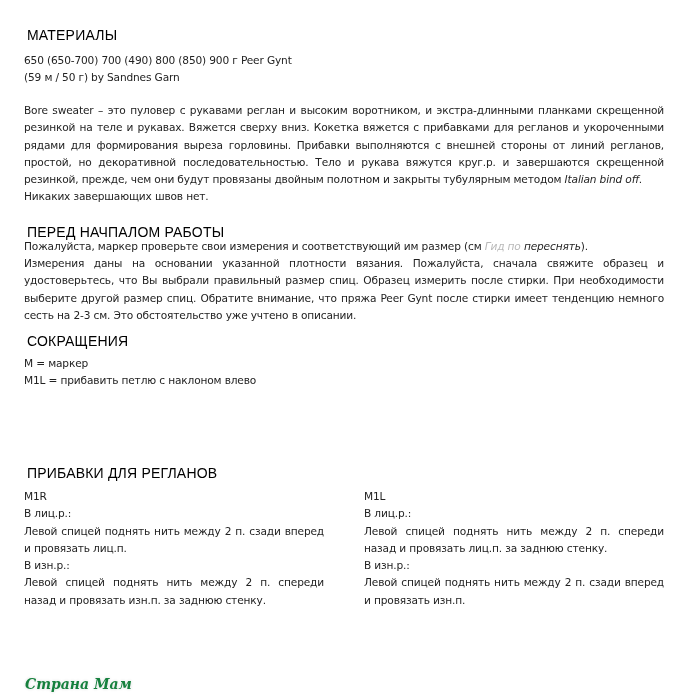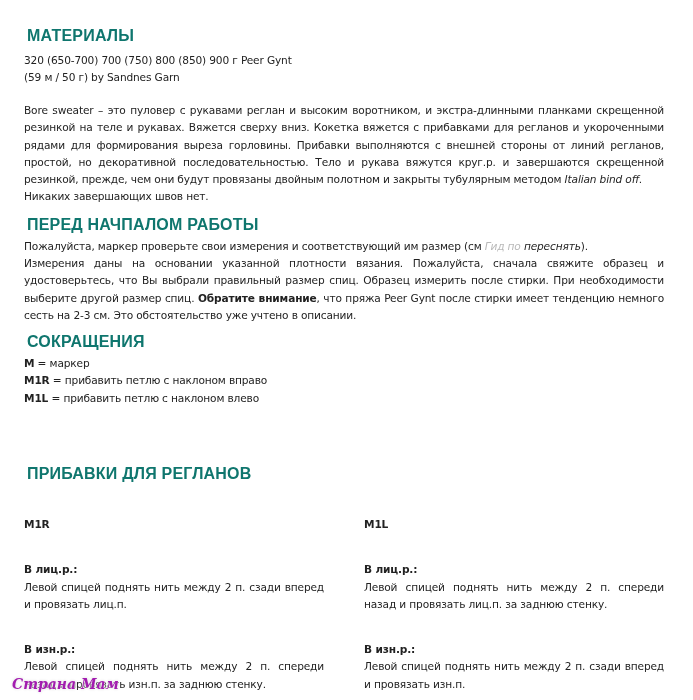--- a/index.html
+++ b/index.html
@@ -4,61 +4,60 @@
   <style>
     html, body { margin: 0; padding: 0; background: #ffffff; }
     body {
       width: 693px; height: 700px; position: relative; overflow: hidden;
       color: #1e1e1e;
       font-family: "DejaVu Sans", sans-serif;
     }
     .h {
       position: absolute; left: 27px;
       font-family: "Liberation Sans", sans-serif;
-      font-weight: bold; font-size: 16px; letter-spacing: 0.2px;
-      color: #0f766e; margin: 0; white-space: nowrap;
+      font-weight: normal; font-size: 14px; letter-spacing: 0.2px;
+      color: #000000; margin: 0; white-space: nowrap;
     }
     .p {
       position: absolute; left: 24px;
       font-family: "DejaVu Sans", sans-serif;
       font-size: 10.6px; line-height: 17.3px; color: #222;
       margin: 0; letter-spacing: -0.15px;
     }
     .nowrap { white-space: nowrap; }
     .justify { text-align: justify; text-align-last: left; }
-    .b { font-weight: bold; margin-top: 28px; }
+    .b { font-weight: normal; }
     .i { font-style: italic; margin-top: 32px; }
     .faded { color: #b9b9b9; }
     .col { position: absolute; width: 300px; }
     .col .line { font-size: 10.6px; line-height: 17.3px; color: #222; letter-spacing: -0.15px; }
     .col .just { text-align: justify; text-align-last: left; }
     .watermark {
-      position: absolute; left: 12px; top: 676px;
+      position: absolute; left: 25px; top: 676px;
       font-family: "DejaVu Serif", serif; font-style: italic; font-weight: bold;
-      font-size: 14px; color: #a21caf;
+      font-size: 14px; color: #15803d;
       text-shadow: 0 0 2px #fff, 0 0 3px #cfcfcf;
     }
   </style>
 </head>
 <body>
 
 <h2 class="h" style="top:27px;">МАТЕРИАЛЫ</h2>
-<p class="p nowrap" style="top:52px;">320 (650-700) 700 (750) 800 (850) 900 г Peer Gynt</p>
+<p class="p nowrap" style="top:52px;">650 (650-700) 700 (490) 800 (850) 900 г Peer Gynt</p>
 <p class="p nowrap" style="top:69px;">(59 м / 50 г) by Sandnes Garn</p>
 
 <p class="p justify" style="top:102px; width:640px;"><span>Bore sweater – это пуловер с рукавами реглан и высоким воротником, и экстра-длинными планками скрещенной резинкой на теле и рукавах. Вяжется сверху вниз. Кокетка вяжется с прибавками для регланов и укороченными рядами для формирования выреза горловины. Прибавки выполняются с внешней стороны от линий регланов, простой, но декоративной последовательностью. Тело и рукава вяжутся круг.р. и завершаются скрещенной резинкой, прежде, чем они будут провязаны двойным полотном и закрыты тубулярным методом </span><span class="i">Italian bind off</span><span>.</span><br><span>Никаких завершающих швов нет.</span></p>
 
-<h2 class="h" style="top:216px;">ПЕРЕД НАЧПАЛОМ РАБОТЫ</h2>
+<h2 class="h" style="top:224px;">ПЕРЕД НАЧПАЛОМ РАБОТЫ</h2>
 <p class="p nowrap" style="top:238px;"><span>Пожалуйста, маркер проверьте свои измерения и соответствующий им размер (см </span><span class="i faded">Гид по</span><span class="i"> переснять</span><span>).</span></p>
 <p class="p justify" style="top:255px; width:640px;"><span>Измерения даны на основании указанной плотности вязания. Пожалуйста, сначала свяжите образец и удостоверьтесь, что Вы выбрали правильный размер спиц. Образец измерить после стирки. При необходимости выберите другой размер спиц. </span><span class="b">Обратите внимание</span><span>, что пряжа Peer Gynt после стирки имеет тенденцию немного сесть на 2-3 см. Это обстоятельство уже учтено в описании.</span></p>
 
 <h2 class="h" style="top:333px;text-align:right;">СОКРАЩЕНИЯ</h2>
 <div class="p nowrap" style="top:355px;">
   <div><span class="b">М</span><span> = маркер</span></div>
-  <div><span class="b">M1R</span><span> = прибавить петлю с наклоном вправо</span></div>
   <div><span class="b">M1L</span><span> = прибавить петлю с наклоном влево</span></div>
 </div>
 
 <h2 class="h" style="top:465px;">ПРИБАВКИ ДЛЯ РЕГЛАНОВ</h2>
 
 <div class="col" style="left:24px; top:488px;">
   <div class="line b">M1R</div>
   <div class="line b">В лиц.р.:</div>
   <div class="line just">Левой спицей поднять нить между 2 п. сзади вперед и провязать лиц.п.</div>
   <div class="line b">В изн.р.:</div>

